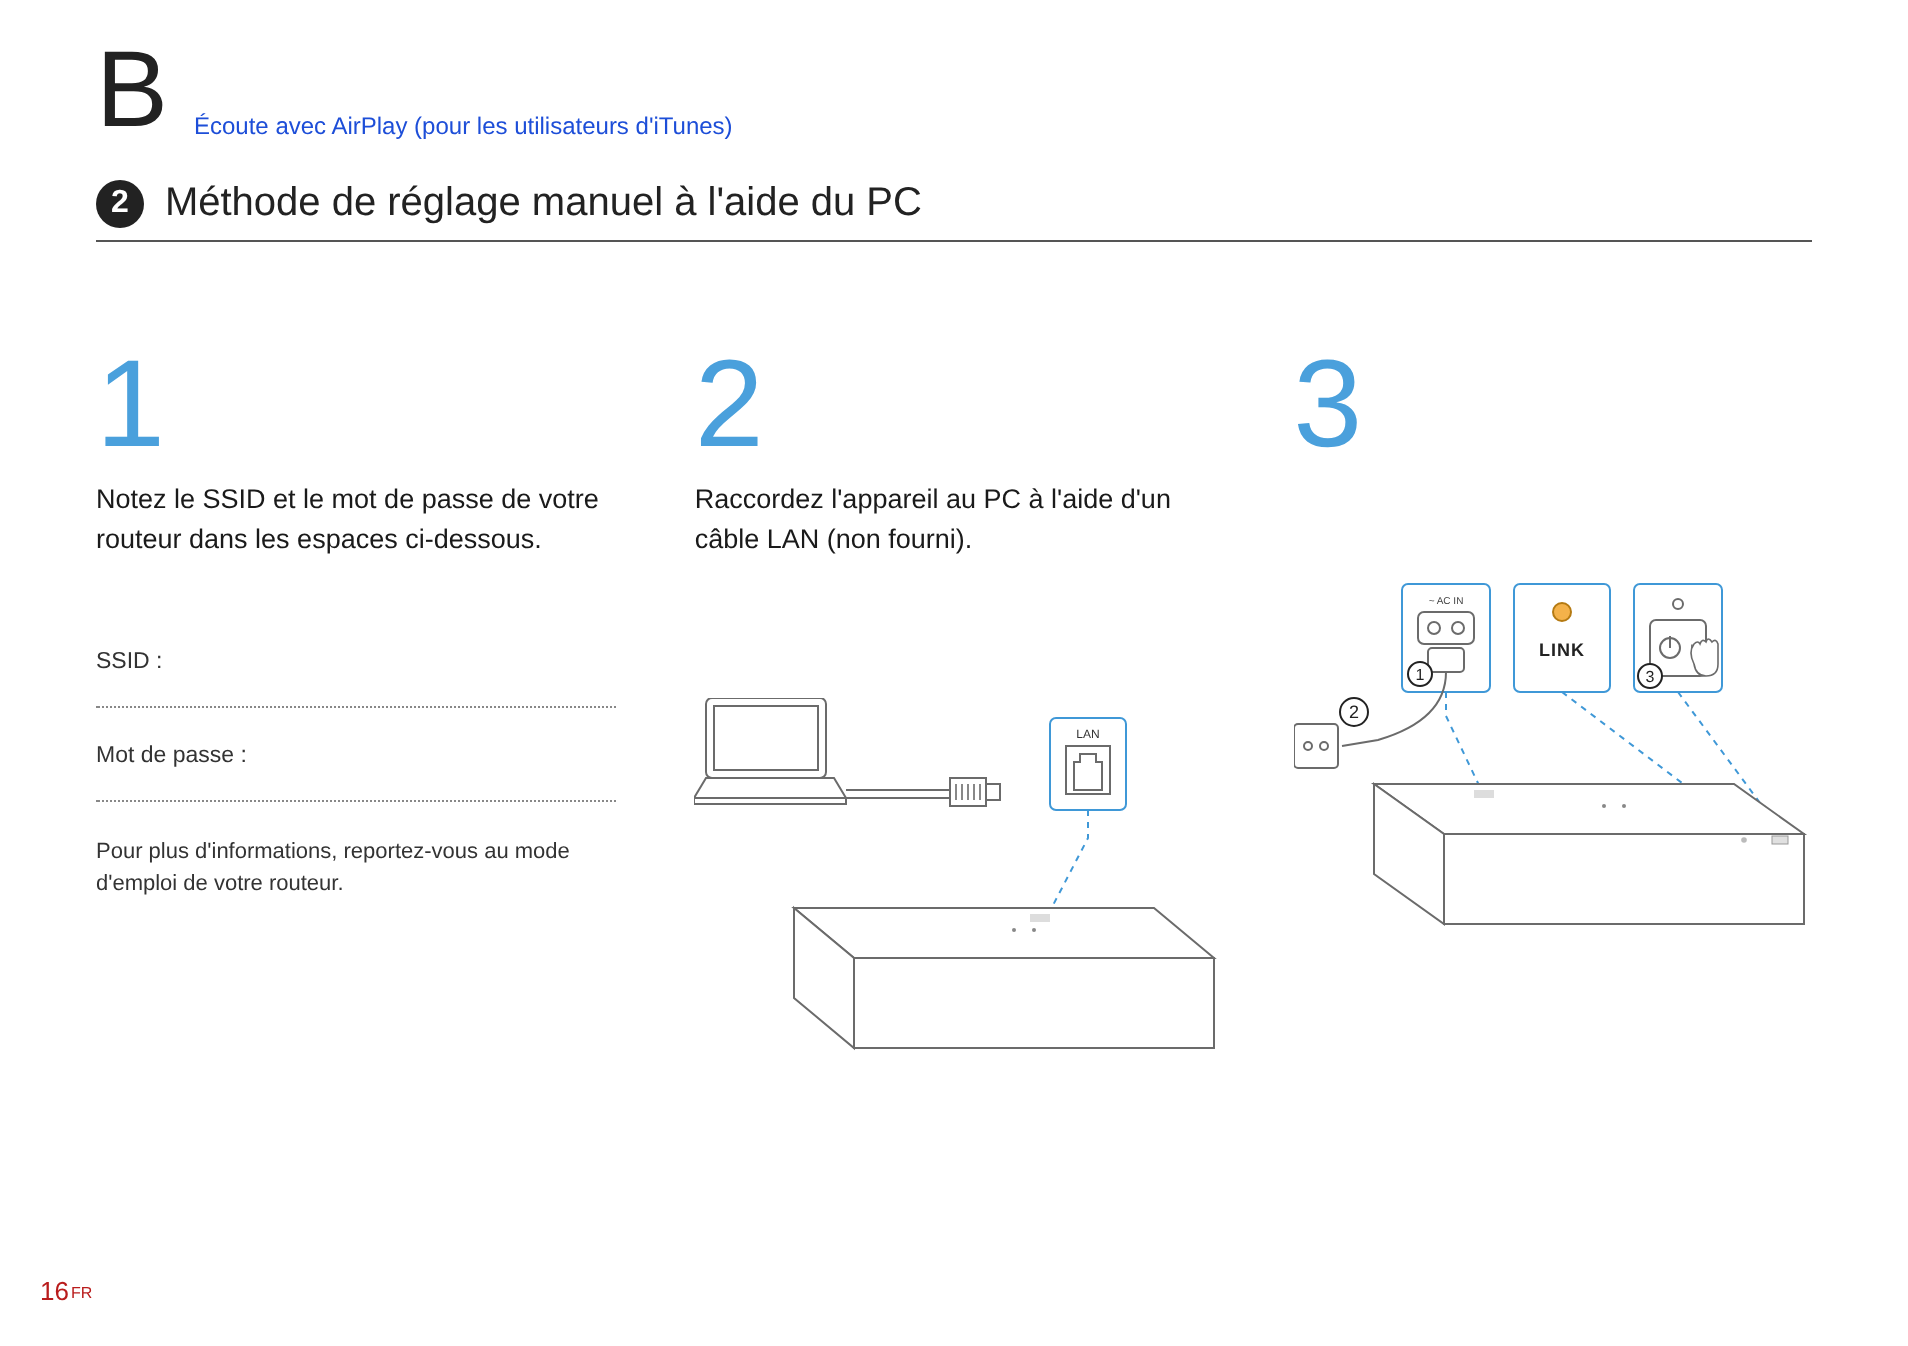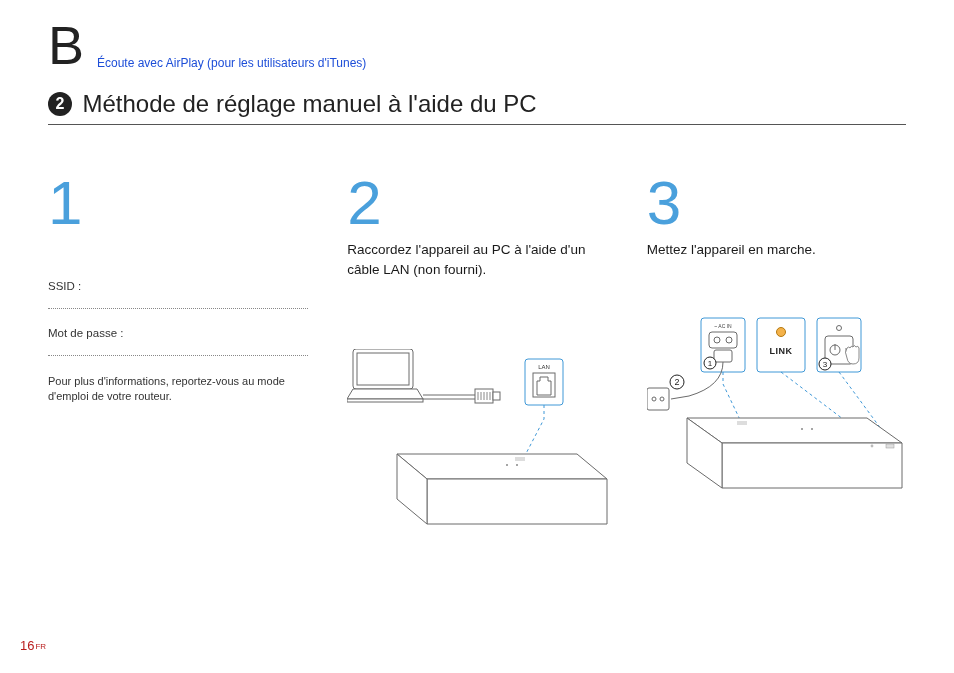--- a/index.html
+++ b/index.html
@@ -47,21 +47,21 @@
     background: #222;
     color: #fff;
     align-items: center;
     justify-content: center;
     font-size: 16px;
     font-weight: 700;
     vertical-align: middle;
     margin-right: 6px;
   }
   .title-text {
-    font-size: 24px;
+    font-size: 20px;
     font-weight: 300;
     vertical-align: middle;
   }
   .cols {
     position: absolute;
     left: 48px;
     top: 172px;
     right: 36px;
     display: flex;
     gap: 28px;
@@ -168,20 +168,21 @@
 
   <div class="title-row">
     <span class="title-badge">2</span>
     <span class="title-text">Méthode de réglage manuel à l'aide du PC</span>
   </div>
 
   <div class="cols">
 
     <div class="col">
       <div class="step-num">1</div>
+      <div class="step-text">Notez le SSID et le mot de passe de votre routeur dans les espaces ci-dessous.</div>
 
       <div class="field-label">SSID :</div>
       <div class="field-line"></div>
 
       <div class="field-label" style="margin-top:16px">Mot de passe :</div>
       <div class="field-line"></div>
 
       <div class="router-note">Pour plus d'informations, reportez-vous au mode d'emploi de votre routeur.</div>
     </div>
 
@@ -239,21 +240,20 @@
             <circle cx="170" cy="116" r="1" fill="#888"></circle>
 
             <rect x="168" y="108" width="10" height="4" fill="#ddd" stroke="none"></rect>
           </g>
         </svg>
       </div>
     </div>
 
     <div class="col step3">
       <div class="step-num">3</div>
-      <div class="step-text">Mettez l'appareil en marche.</div>
 
       <div class="illus-area">
         <svg width="300" height="220" viewBox="0 0 300 220">
           <defs>
             <linearGradient id="grad2" x1="0" y1="0" x2="0" y2="1">
               <stop offset="0%" stop-color="#fdfdfd"></stop>
               <stop offset="100%" stop-color="#d8d8d8"></stop>
             </linearGradient>
           </defs>
 

